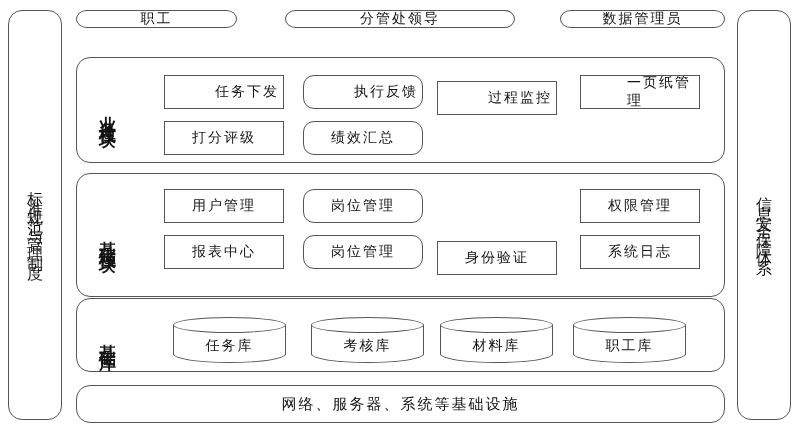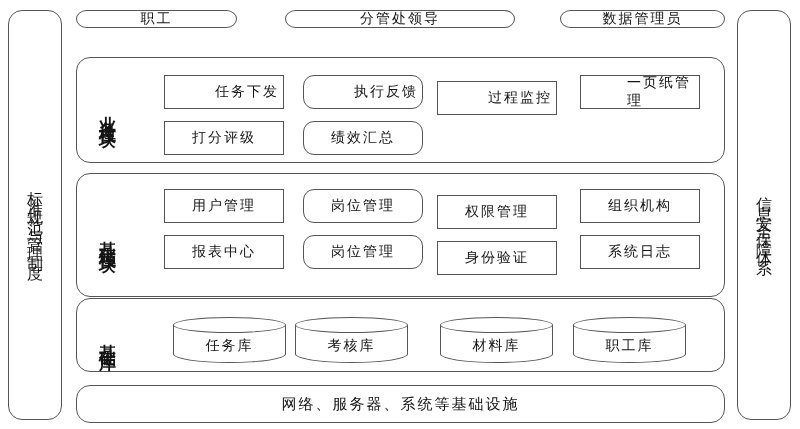--- a/index.html
+++ b/index.html
@@ -69,21 +69,21 @@
     position:absolute;width:120px;height:34px;
     border:1.2px solid var(--border);
     display:flex;align-items:center;justify-content:center;
     font-size:14px;letter-spacing:2px;background:var(--bg);
   }
   .c1{left:87px;}.c2{left:226px;border-radius:11px;}.c3{left:360px;margin-top:6px;}.c4{left:503px;}
   .rA-business{top:17px;padding-left:46px;}.rB-business{top:63px;justify-content:center;}
   .rA-basic{top:15px;}.rB-basic{top:61px;}
   
   .cylinder{position:absolute;top:18px;width:113px;height:60px;}
-  .d1{left:96px;}.d2{left:218px;}.d3{left:363px;}.d4{left:496px;}
+  .d1{left:96px;}.d2{left:234px;}.d3{left:363px;}.d4{left:496px;}
   .cyl-body{
     position:absolute;top:8px;left:0;width:100%;height:38px;
     border:1.3px solid var(--border);border-top:none;
     border-radius:0 0 57px 57px / 0 0 9px 9px;
     background:var(--bg);
   }
   .cyl-top{
     position:absolute;top:0;left:0;width:100%;height:16px;
     border:1.3px solid var(--border);border-radius:50%;
     background:var(--bg);
@@ -140,25 +140,22 @@
   </div>
 
   <div class="section sec-basic">
     <span class="section-label">基础模块</span>
     <div class="module-box rA-basic c1">
         <span>用户管理</span>
       </div>
     <div class="module-box rA-basic c2">
         <span>岗位管理</span>
       </div>
-    <div class="module-box rA-basic c3">
+    <div class="module-box rA-basic c4">
         <span>权限管理</span>
-      </div>
-    <div class="module-box rA-basic c4">
-        <span>组织机构</span>
       </div>
     <div class="module-box rB-basic c1">
         <span>报表中心</span>
       </div>
     <div class="module-box rB-basic c2">
         <span>岗位管理</span>
       </div>
     <div class="module-box rB-basic c3">
         <span>身份验证</span>
       </div>

